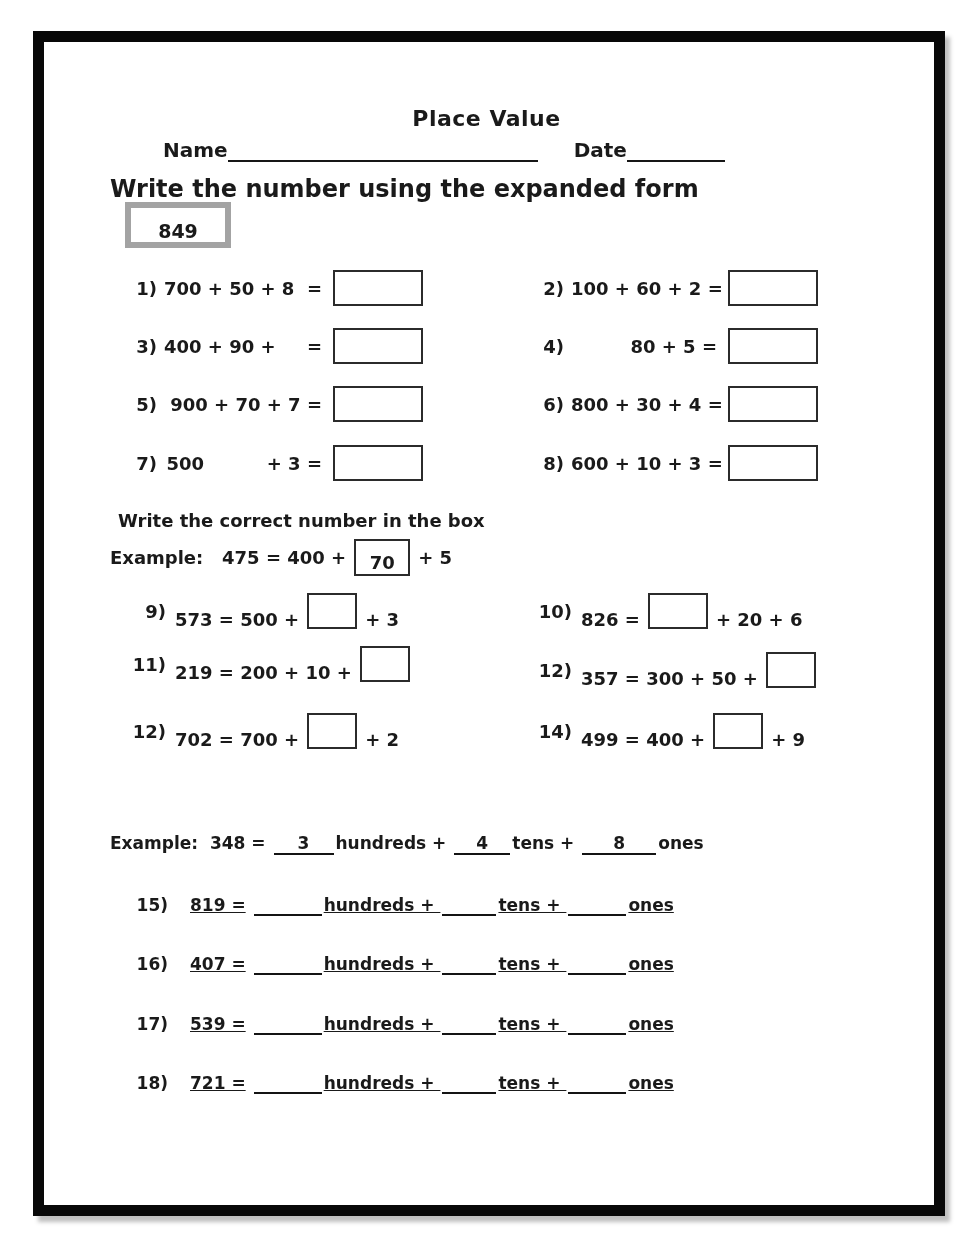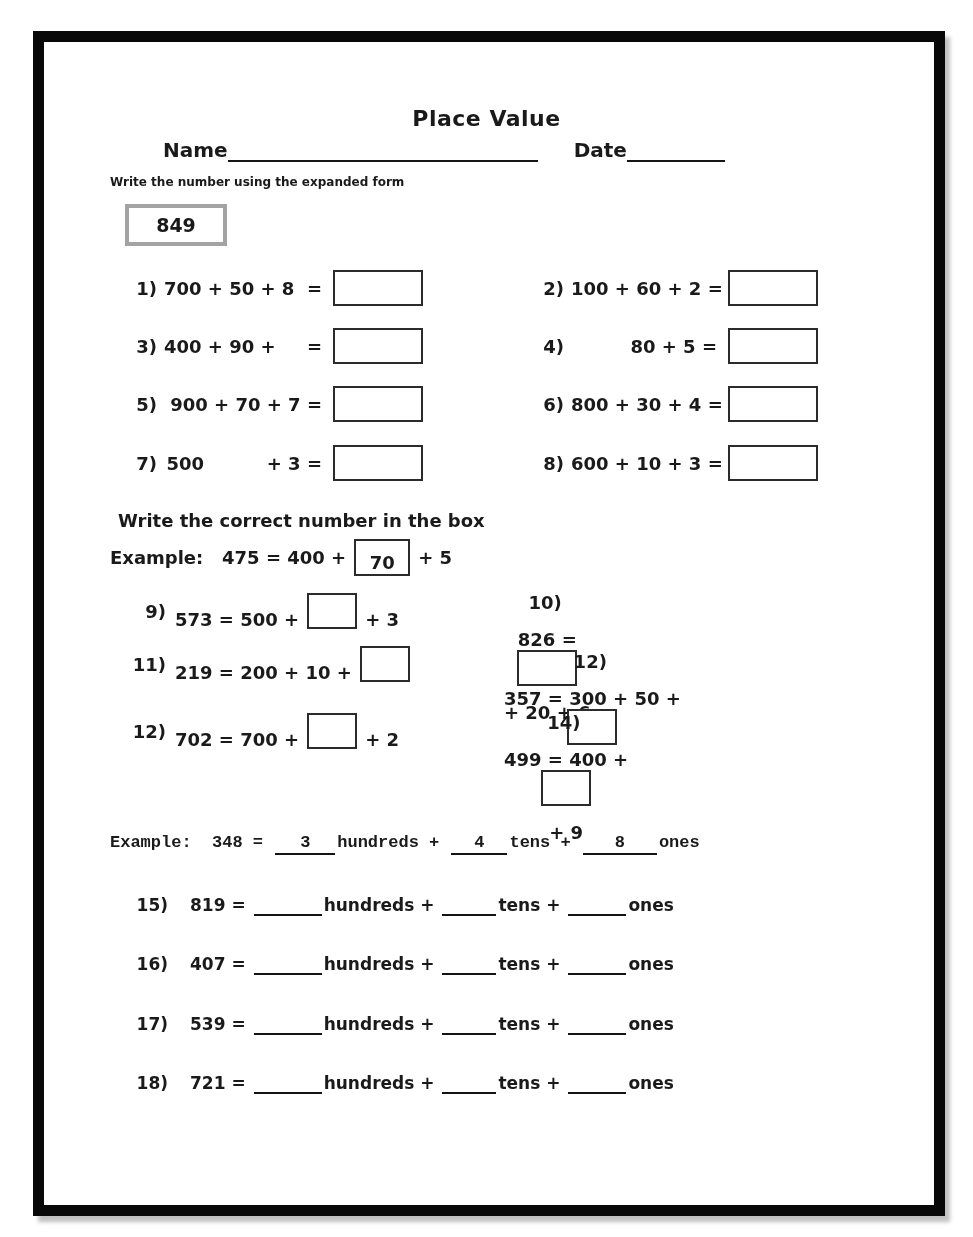--- a/index.html
+++ b/index.html
@@ -10,51 +10,51 @@
   .frame{position:absolute;left:33px;top:31px;width:890px;height:1163px;
          border:11px solid #080808;background:transparent;
          box-shadow:5px 6px 4px rgba(0,0,0,.25);}
   .line{position:absolute;white-space:pre;}
   .title{left:0;top:106px;width:973px;text-align:center;font-size:22px;letter-spacing:.5px;}
   .nameline{left:163px;top:138px;font-size:20px;}
   .ublank{display:inline-block;border-bottom:2px solid #161616;height:20px;vertical-align:-5px;}
   .nameb{width:310px;}
   .dateb{width:98px;}
   .datelab{margin-left:36px;}
-  .h1{left:110px;top:175px;font-size:12px;}
+  .h1{left:110px;top:175px;font-size:24px;}
   .exrow{position:absolute;display:flex;align-items:center;white-space:pre;}
   .ex1{left:110px;top:205px;height:40px;font-size:19px;}
-  .exbox1{width:94px;height:34px;border:4px solid #a3a3a3;margin-left:15px;
-          display:flex;align-items:center;justify-content:center;background:#fff;}
+  .exbox1{width:94px;height:34px;border:6px solid #a3a3a3;margin-left:15px;
+          display:flex;align-items:flex-end;justify-content:center;background:#fff;}
   .row{position:absolute;display:flex;align-items:center;height:36px;font-size:18px;}
   .rL{left:131px;}
   .rR{left:538px;}
   .num{display:inline-block;width:26px;text-align:right;margin-right:7px;flex:none;}
   .expr{display:inline-block;text-align:right;white-space:pre;flex:none;}
   .eL{width:158px;}
   .eR{width:146px;}
   .abox{width:86px;height:32px;border:2px solid #2b2b2b;margin-left:11px;background:#fff;flex:none;}
   .h2{left:118px;top:510px;font-size:18px;}
   .ex2{left:110px;top:538px;height:38px;font-size:18px;}
   .exbox2{width:52px;height:32px;border:2px solid #2b2b2b;margin:16px 8px;
           display:flex;align-items:flex-end;justify-content:center;background:#fff;padding-bottom:1px;}
   .row2{position:absolute;display:flex;align-items:center;height:38px;font-size:18px;white-space:pre;}
   .r2L{left:128px;}
-  .r2R{left:504px;flex-direction:column;}
+  .r2R{left:534px;}
   .num2{display:inline-block;width:38px;text-align:right;margin-right:9px;flex:none;}
   .ptext{white-space:pre;margin-top:16px;}
   .sbox{width:46px;height:32px;border:2px solid #2b2b2b;margin:0 8px;background:#fff;flex:none;}
   .sbox.wide{width:56px;}
   .h3{left:115px;top:775px;font-size:18px;}
-  .ex3{left:110px;top:833px;font-size:17px;white-space:pre;font-family:Liberation Mono, monospace;}
+  .ex3{left:110px;top:833px;font-size:17px;white-space:pre;}
   .blank{display:inline-block;border-bottom:2px solid #141414;margin:0 2px;}
   .blank.filled{height:20px;line-height:20px;text-align:center;vertical-align:baseline;}
   .blank.empty{height:18px;vertical-align:-5px;}
   .b1{width:60px;} .b2{width:56px;} .b3{width:74px;}
-  .row3{position:absolute;left:128px;font-size:17px;white-space:pre;}
+  .row3{position:absolute;left:128px;font-size:17px;white-space:pre;text-decoration:underline;}
   .num3{display:inline-block;width:40px;text-align:right;margin-right:22px;}
   .val{margin-right:6px;}
   .bbh{width:68px;} .bbt{width:54px;} .bbo{width:58px;}
 </style>
 </head>
 <body>
 
 <div class="canvas">
   <div class="frame"></div>
 

